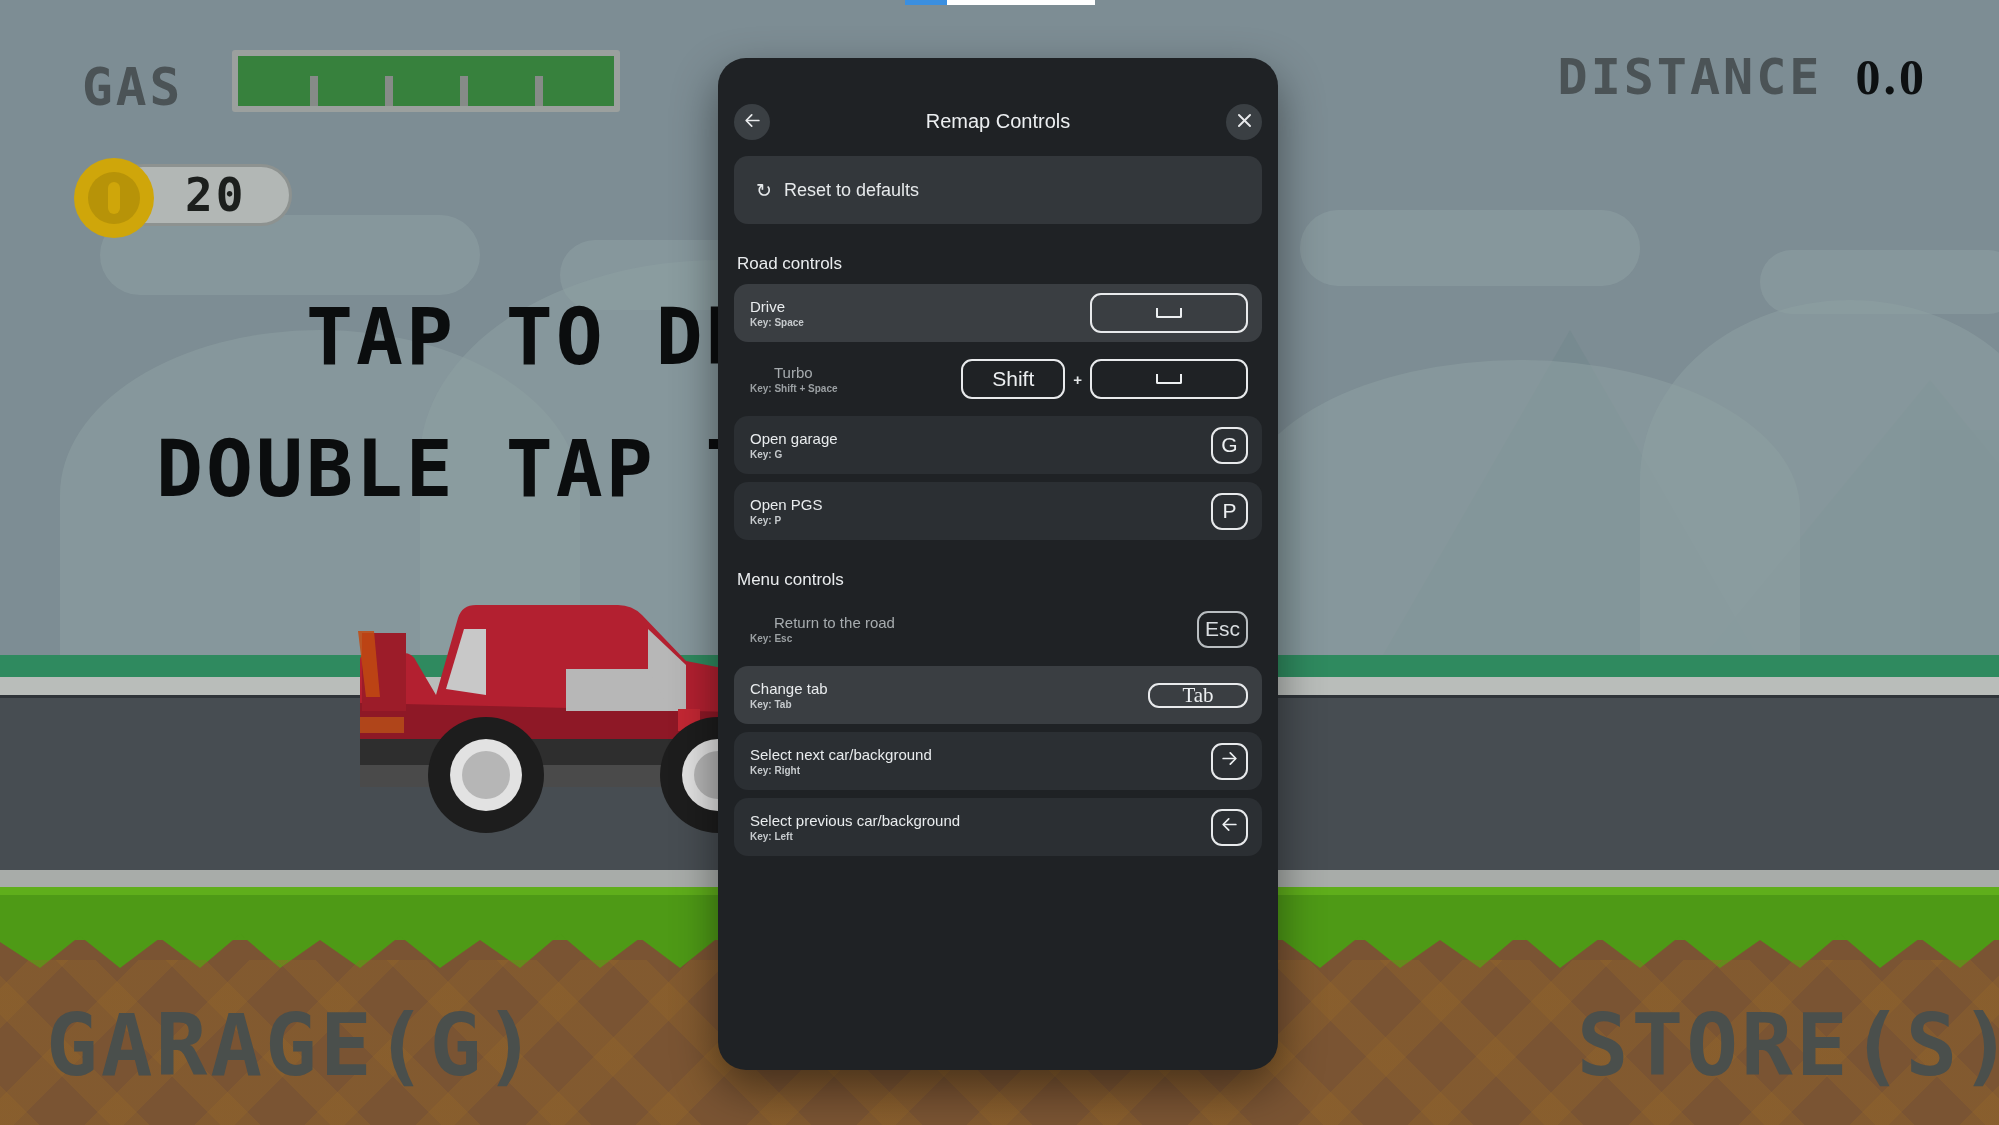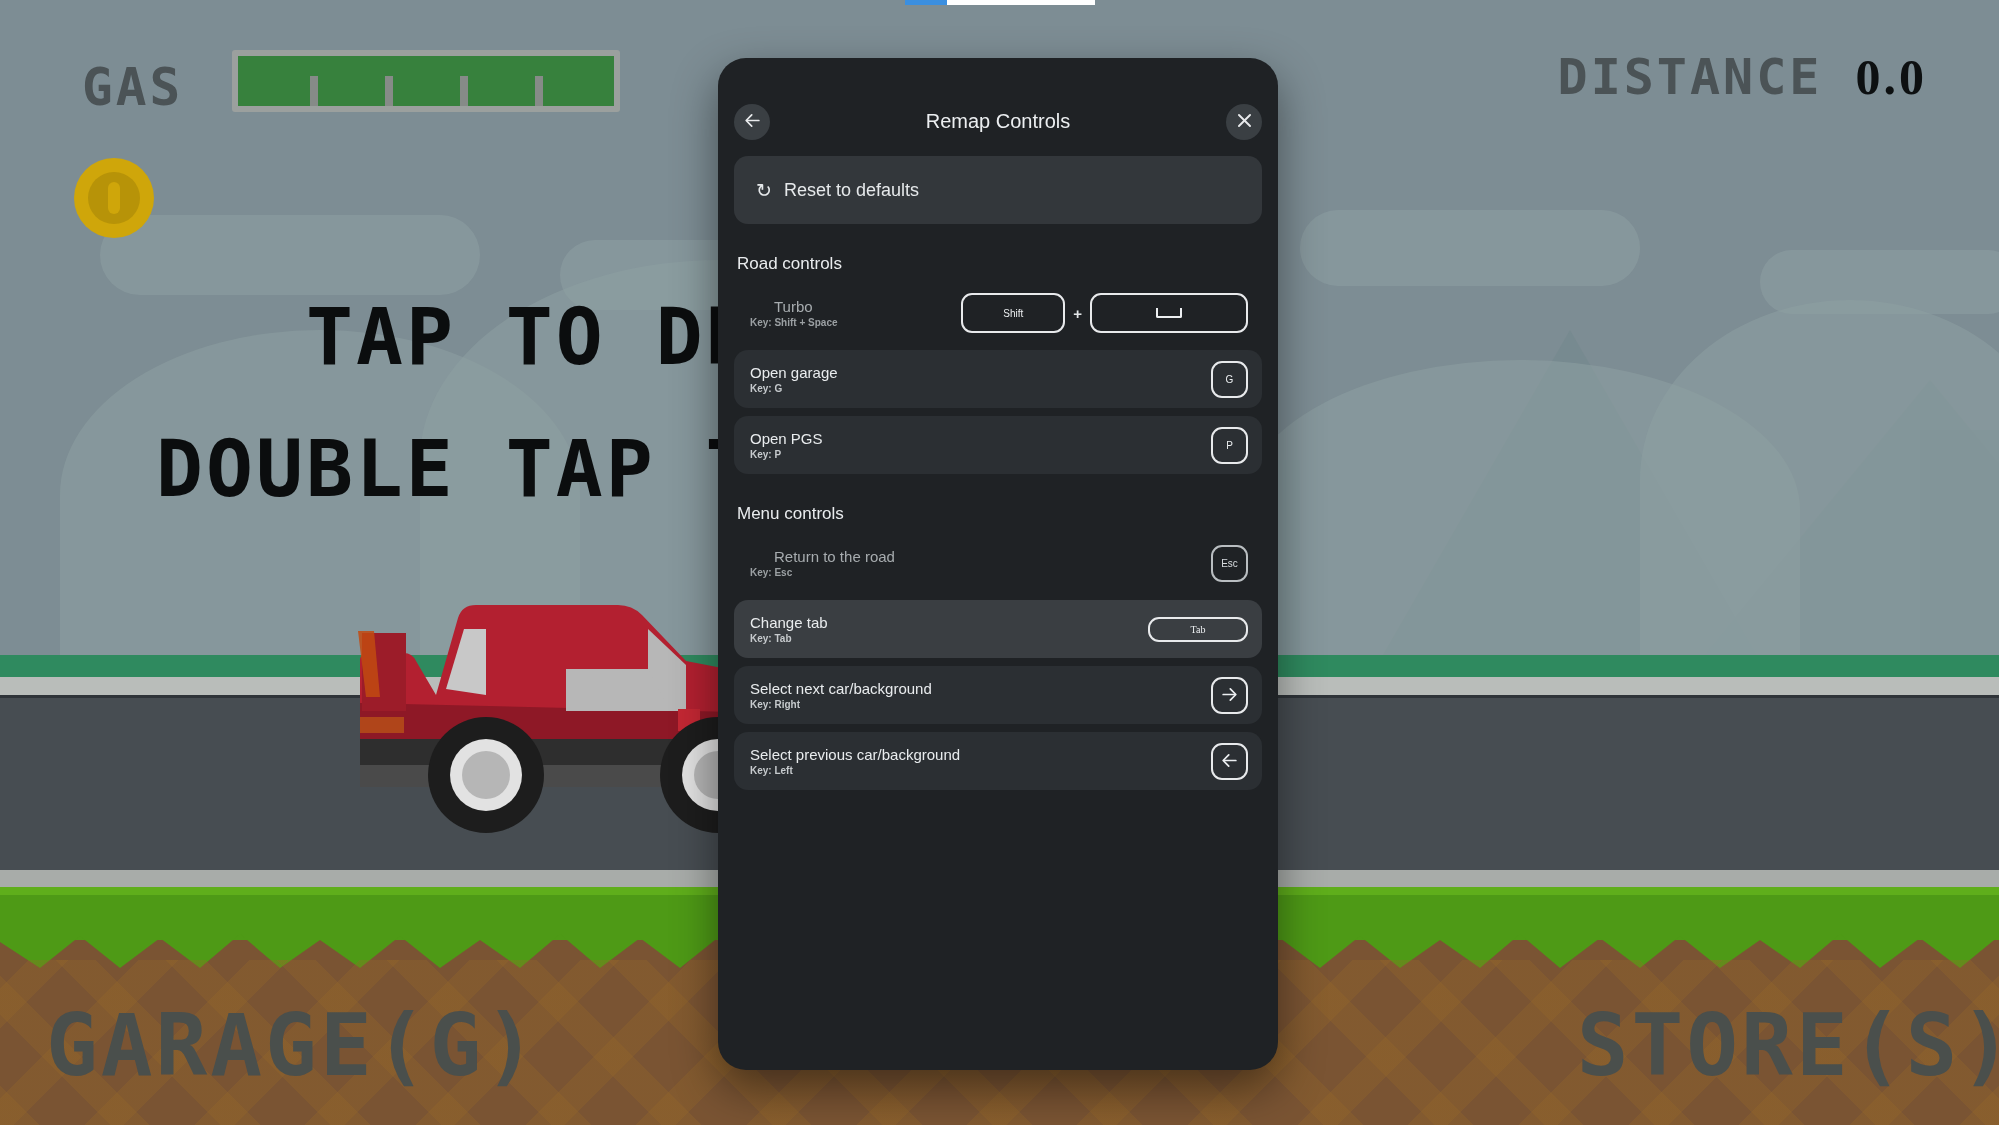--- a/index.html
+++ b/index.html
@@ -223,21 +223,21 @@
   .ctrl-row.plain { background: transparent; }
   .ctrl-row.hover { background:#3a3e42; }
   .ctrl-text { display:flex; flex-direction:column; gap:2px; }
   .ctrl-name { color:#e9ecee; font-size: 15px; }
   .ctrl-row.plain .ctrl-name { color:#a7acaf;margin-left:24px; }
   .ctrl-key  { color:#c6cacd; font-size: 10px; font-weight: 700; }
   .ctrl-row.plain .ctrl-key { color:#9ba0a3; }
 
   .keycap {
     border: 2px solid #e8eaec; border-radius: 11px;
-    color:#eceff1; font-size: 10px;
+    color:#eceff1; font-size: 21px;
     display:flex; align-items:center; justify-content:center;
     background: transparent;
     min-width: 37px; height: 37px; padding: 0 6px; cursor:pointer;
   }
   .keycap.dim { border-color:#b9bec1; color:#d9dde0; }
   .keycap.space { width: 158px; height: 40px; }
   .keycap.shift { width: 104px; height: 40px; }
   .keycap.tab { width: 100px; height: 25px; font-family: Liberation Serif, serif; }
   .keycap svg { width: 19px; height: 19px; }
   .combo { display:flex; align-items:center; gap: 8px; }
@@ -303,20 +303,23 @@
 
   <div id="hud-gas-label" class="pixel">GAS</div>
   <div id="gas-bar">
     <div id="gas-fill" style="width: 100%;"></div>
     <div class="gas-tick" style="left:72px"></div>
     <div class="gas-tick" style="left:147px"></div>
     <div class="gas-tick" style="left:222px"></div>
     <div class="gas-tick" style="left:297px"></div>
   </div>
 
+  <div id="coin-pill">
+    <span class="pixel">20</span>
+  </div>
   <div id="coin-icon"></div>
 
   <div id="hud-distance" class="pixel">
     <span>DISTANCE</span>
     <span class="val">0.0</span>
   </div>
 
   <div id="tapline1" class="pixel">TAP TO DRIVE</div>
   <div id="tapline2" class="pixel">DOUBLE TAP TO TURBO</div>
 
@@ -353,20 +356,29 @@
 
     <div id="modal-body">
 
       <div id="reset-row">
         <span class="glyph">↻</span>
         <span class="txt">Reset to defaults</span>
       </div>
 
       <div class="section-title">Road controls</div>
 
+      <div class="ctrl-row hover">
+        <div class="ctrl-text">
+          <div class="ctrl-name">Drive</div>
+          <div class="ctrl-key">Key: Space</div>
+        </div>
+        <div class="keycap space">
+          <span class="space-glyph"></span>
+        </div>
+      </div>
 
       <div class="ctrl-row plain">
         <div class="ctrl-text">
           <div class="ctrl-name">Turbo</div>
           <div class="ctrl-key">Key: Shift + Space</div>
         </div>
         <div class="combo">
           <div class="keycap shift">Shift</div>
           <span class="plus">+</span>
           <div class="keycap space">

